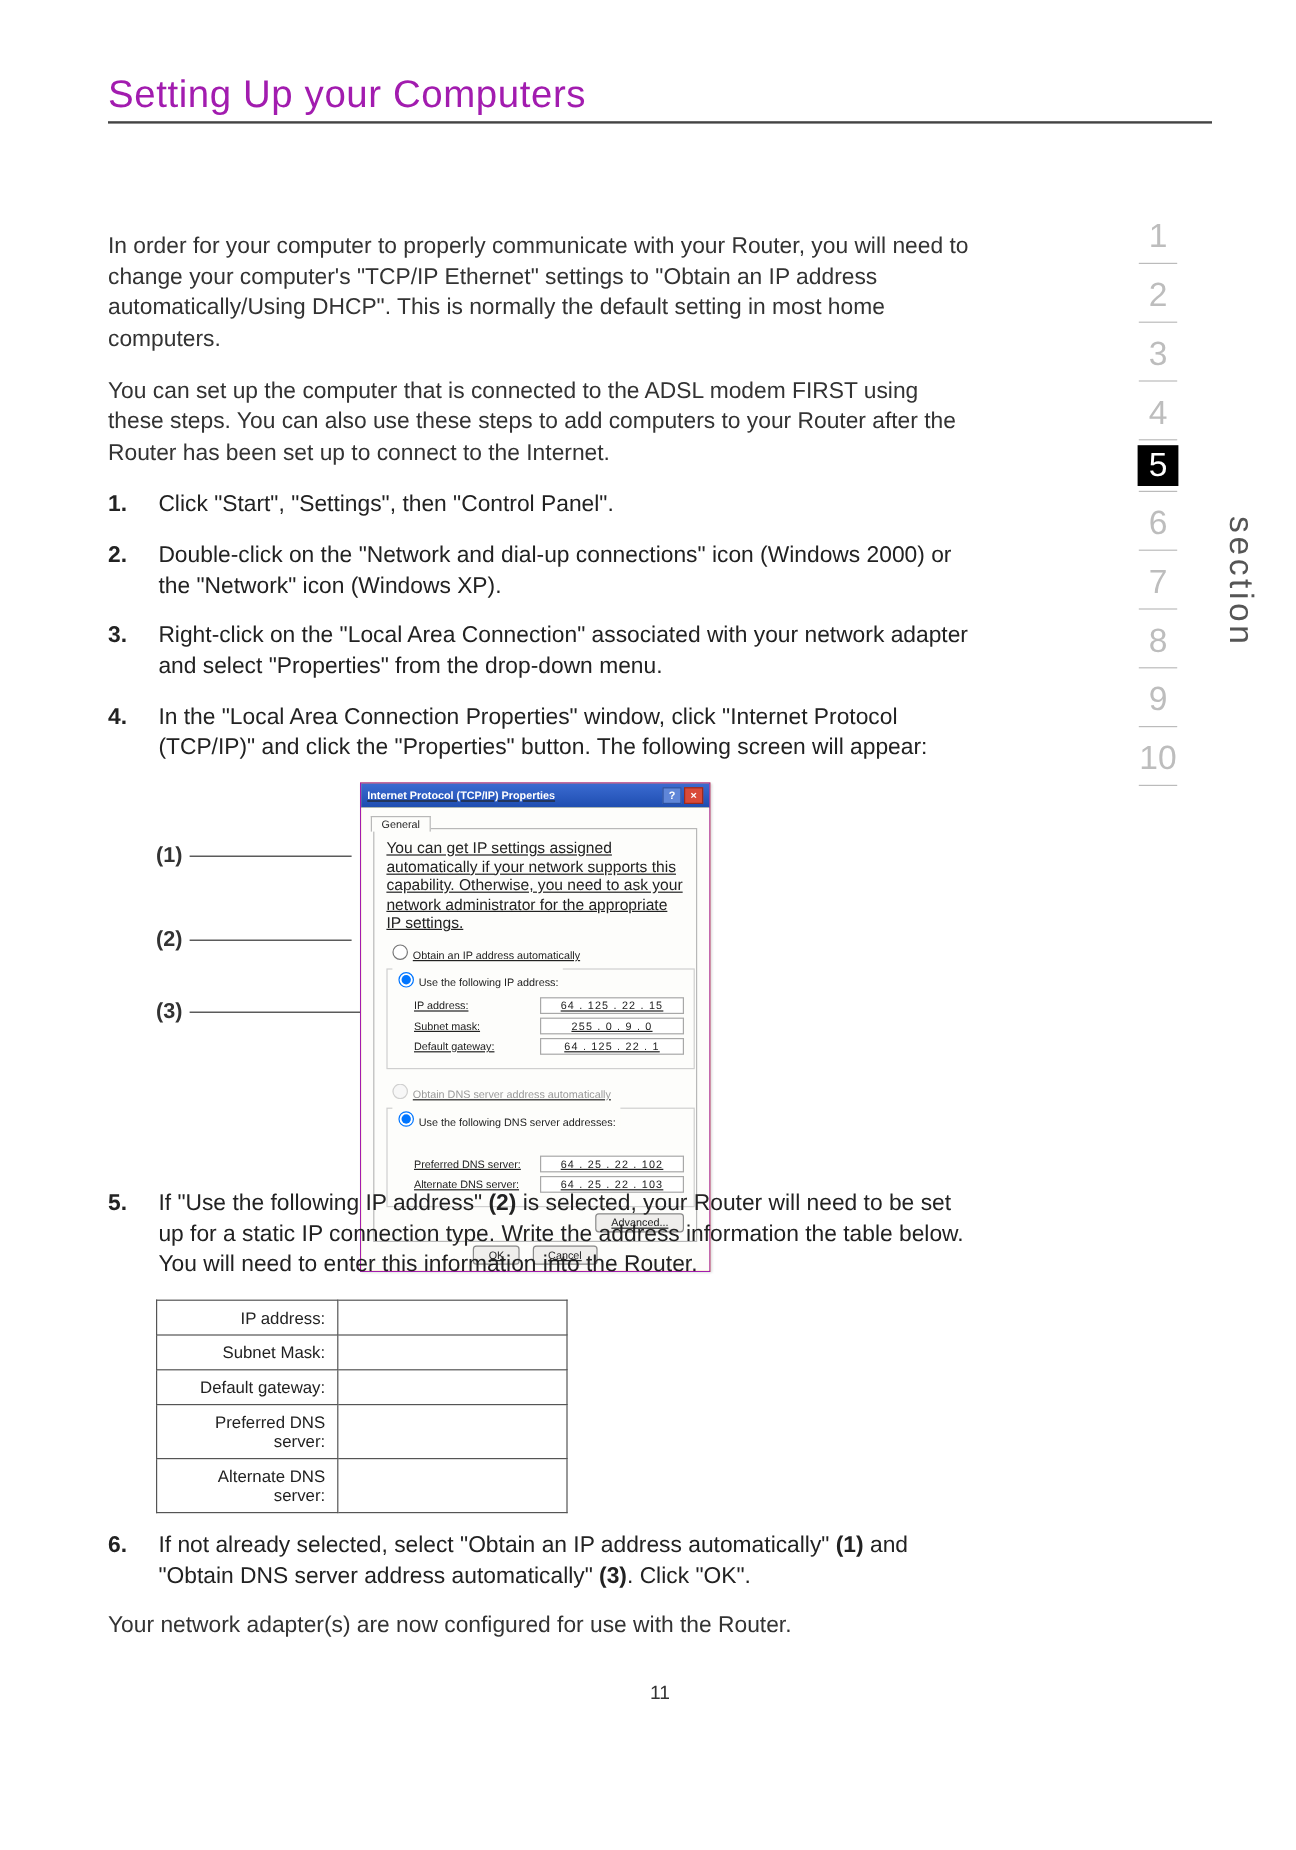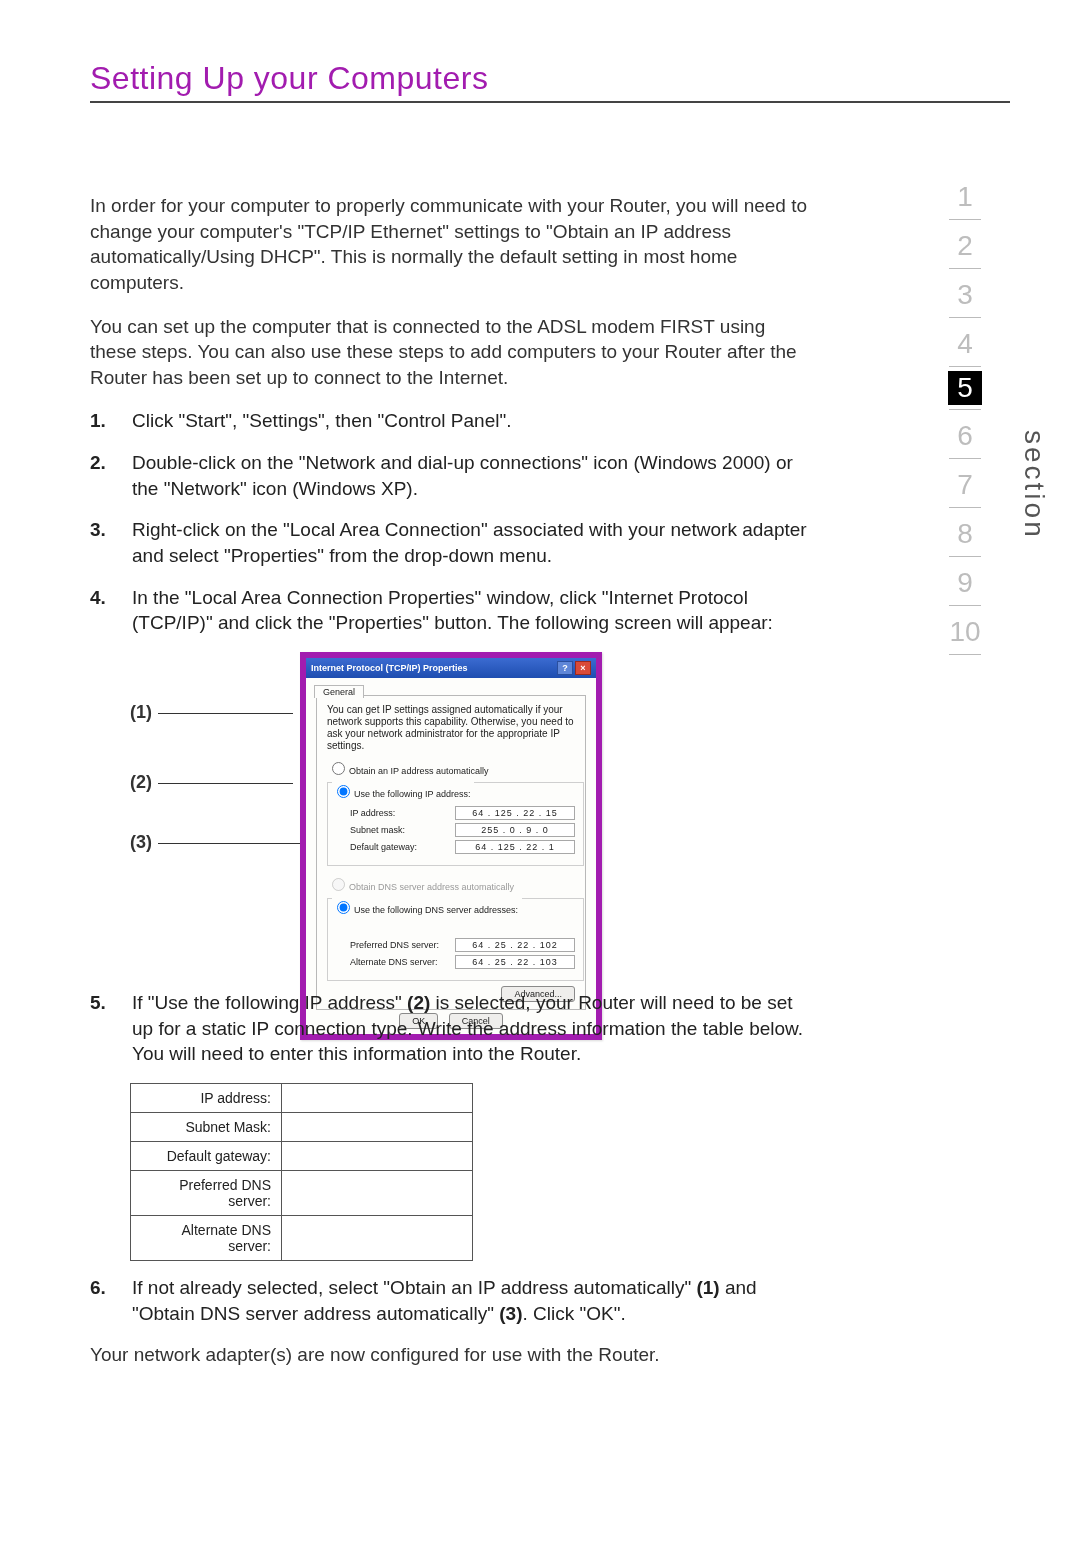--- a/index.html
+++ b/index.html
@@ -122,25 +122,26 @@
     display: inline-block;
     vertical-align: middle;
     border-top: 1.5px solid #333;
     margin-left: 6px;
   }
   .dlg {
     position: absolute;
     left: 170px;
     top: 0;
     width: 290px;
-    border: 6px solid #a21caf;
+    border: 1px solid #a21caf;
     background: #fde047;
     font-family: Tahoma, Arial, sans-serif;
     font-size: 9px;
     box-shadow: 1px 1px 2px rgba(0,0,0,0.15);
+    text-decoration: underline;
   }
   .dlg .titlebar {
     background: linear-gradient(#3b6bd1, #1e4db0);
     color: #fff;
     font-weight: bold;
     padding: 3px 5px;
     display: flex;
     justify-content: space-between;
     align-items: center;
   }
@@ -304,21 +305,21 @@
       <div class="dlg">
         <div class="titlebar">
           <span>Internet Protocol (TCP/IP) Properties</span>
           <span class="tbtns">
             <span>?</span><span class="close">×</span>
           </span>
         </div>
         <div class="client">
           <span class="tab">General</span>
           <div class="tabpane">
-            <div style="font-size:10px; line-height:1.2; margin-bottom:6px;">You can get IP settings assigned automatically if your network supports this capability. Otherwise, you need to ask your network administrator for the appropriate IP settings.</div>
+            <div style="font-size:13px; line-height:1.2; margin-bottom:6px;">You can get IP settings assigned automatically if your network supports this capability. Otherwise, you need to ask your network administrator for the appropriate IP settings.</div>
 
             <div class="radio">
               <input type="radio" style=""><span>Obtain an IP address automatically</span>
             </div>
             <fieldset>
               <div class="radio" style="margin:-14px 0 4px -4px; background:#fdfdfb; display:inline-block; padding-right:4px;">
                 <input type="radio" checked="" style=""><span>Use the following IP address:</span>
               </div>
               <div class="row">
                   <label>IP address:</label>
@@ -394,13 +395,14 @@
 
     <ol class="steps" style="counter-reset: step 5;">
       <li>
         <span>If not already selected, select "Obtain an IP address automatically" </span><b>(1)</b><span> and "Obtain DNS server address automatically" </span><b>(3)</b><span>. Click "OK".</span>
       </li>
     </ol>
 
     <p>Your network adapter(s) are now configured for use with the Router.</p>
   </div>
 
+  <div class="pagenum">11</div>
 </div>
 
 </body></html>

